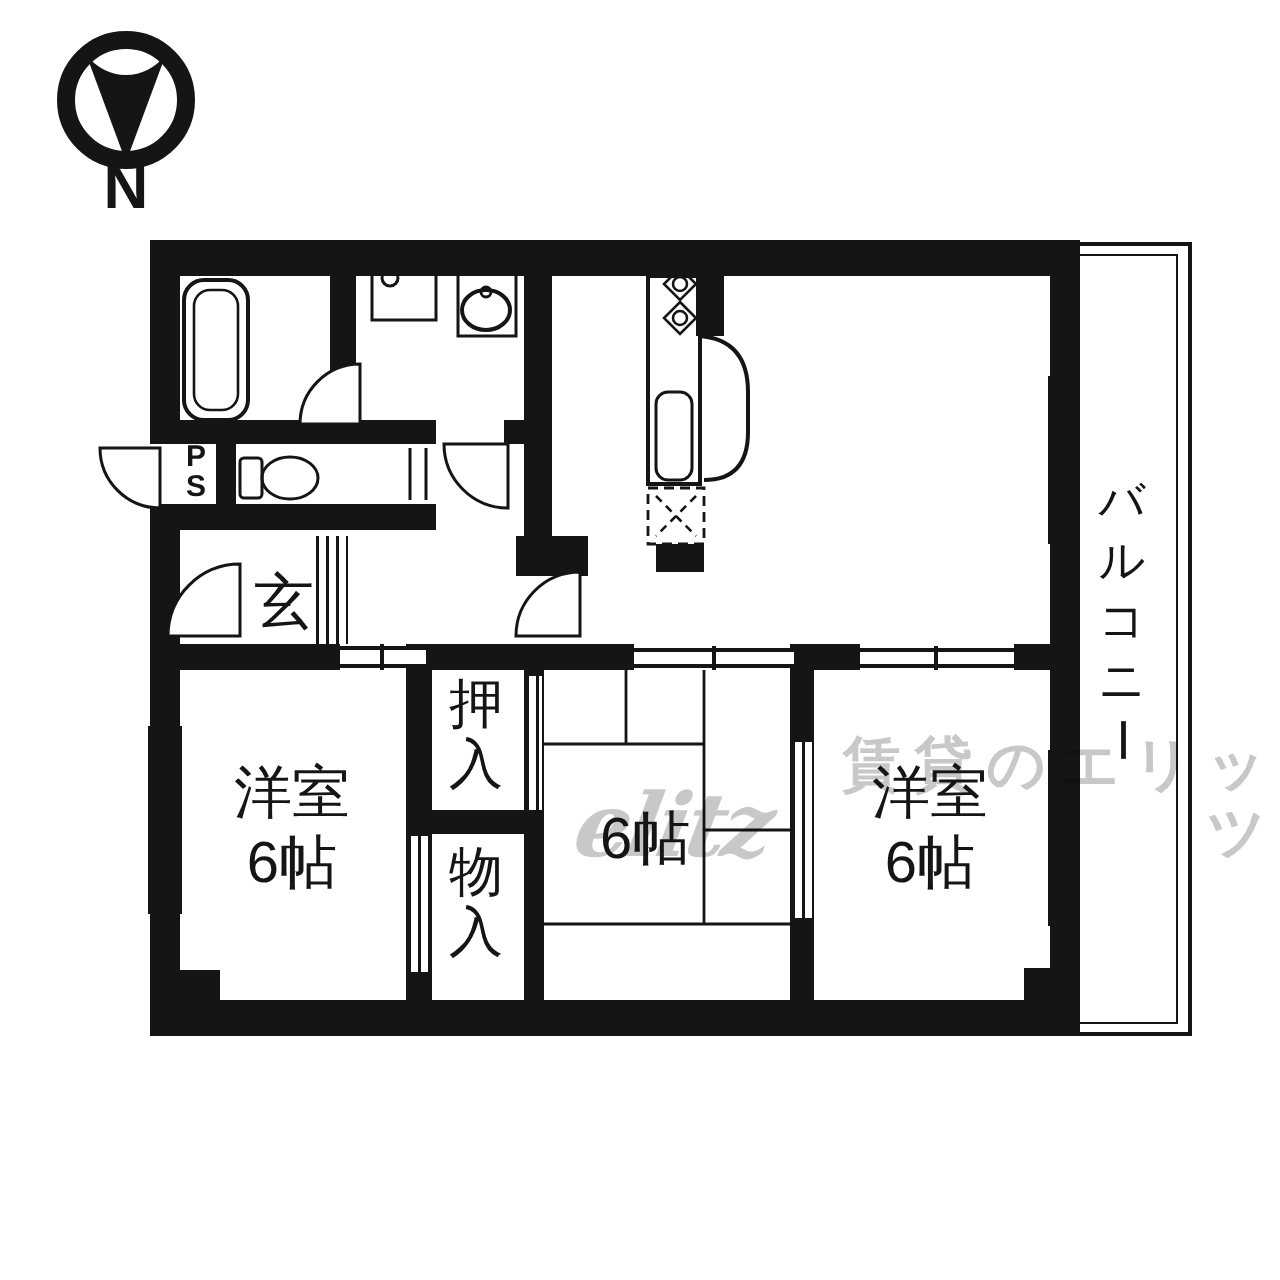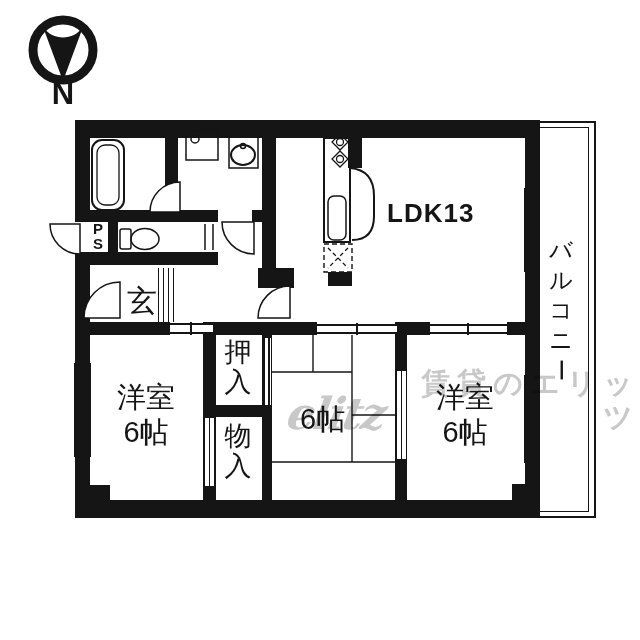--- a/index.html
+++ b/index.html
@@ -122,21 +122,20 @@
         <path d="M352,415 H395"></path>
       </g>
     </g>
   </svg>
 
   <div id="watermark" style="color:#c8c8c8;">
     <span class="logo">elitz</span>
     <span class="wtext">賃貸のエリッツ</span>
   </div>
 
-  <div class="lbl" style="left:387px;top:198px;font-size:26px;font-weight:600;letter-spacing:1px;">LDK13</div>
 
   <div class="lbl" style="left:127px;top:281px;font-size:30px;">玄</div>
 
   <div class="lbl vstack" style="left:88px;top:221px;width:20px;font-size:15px;font-weight:700;line-height:15px;">
     <span>P</span>
       <span>S</span>
   </div>
 
   <div class="lbl vstack" style="left:222px;top:337px;width:32px;font-size:27px;line-height:30px;">
     <span>押</span>

